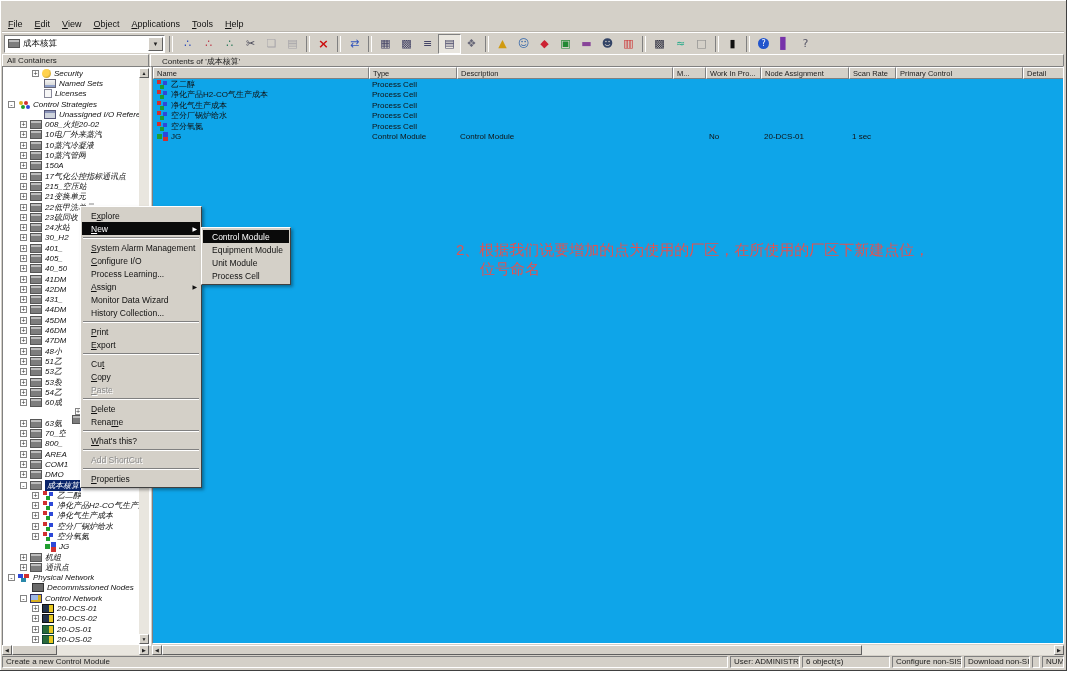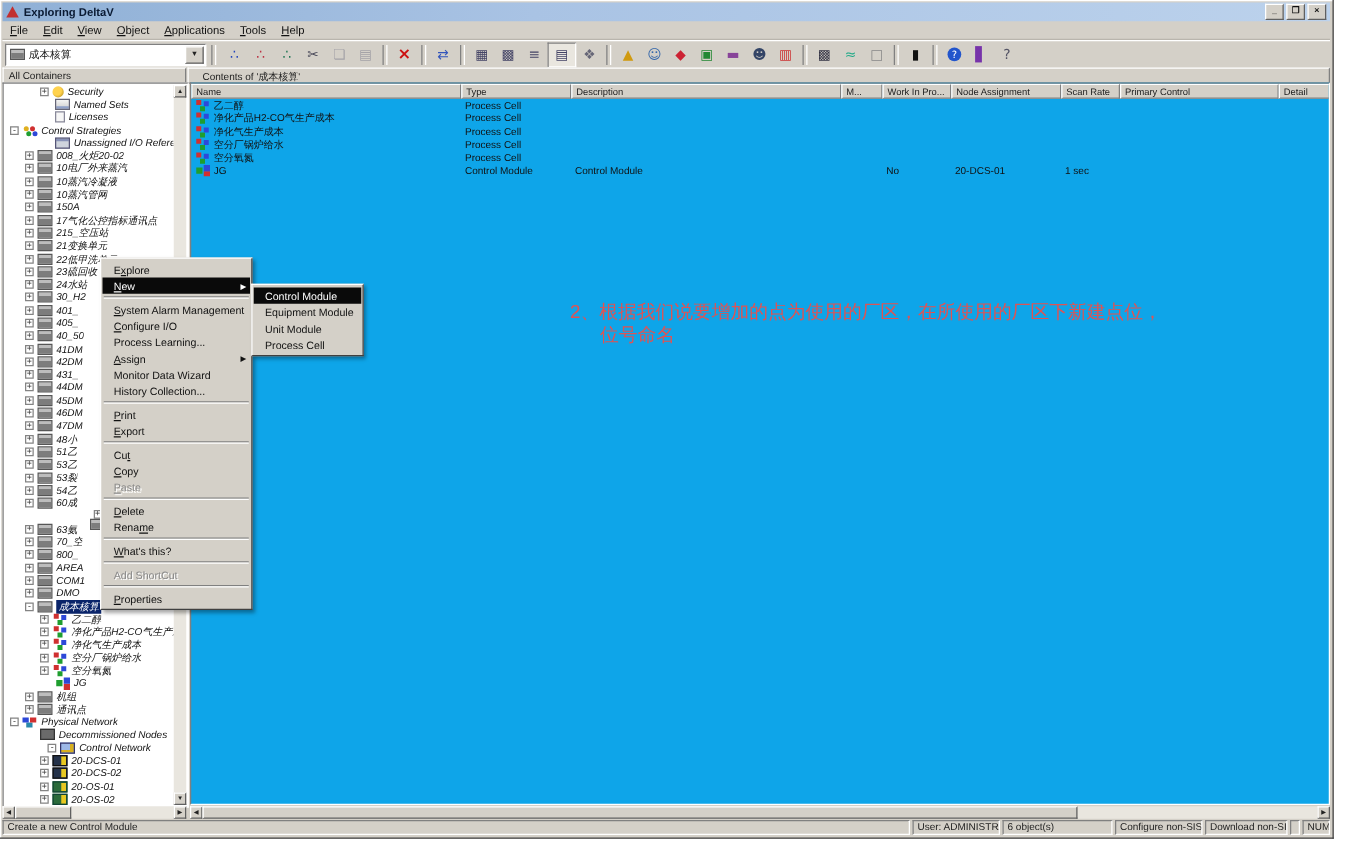--- a/index.html
+++ b/index.html
@@ -105,29 +105,20 @@
   .scell{border:1px solid;border-color:#808080 #fff #fff #808080;padding:0 3px;white-space:nowrap;
          overflow:hidden;box-sizing:border-box;line-height:10px;}
   u{text-decoration:underline;}
 </style>
 </head>
 <body>
 
 <div id="screen">
   <div id="app">
 
-    <div class="titlebar">
-      <span class="appicon"></span>
-      <span class="title">Exploring DeltaV</span>
-      <span class="winbtns">
-        <span class="wbtn">_</span>
-        <span class="wbtn">❐</span>
-        <span class="wbtn">×</span>
-      </span>
-    </div>
 
     <div class="menubar" id="menubar">
         <span class="mbi"><u>F</u>ile</span>
         <span class="mbi"><u>E</u>dit</span>
         <span class="mbi"><u>V</u>iew</span>
         <span class="mbi"><u>O</u>bject</span>
         <span class="mbi"><u>A</u>pplications</span>
         <span class="mbi"><u>T</u>ools</span>
         <span class="mbi"><u>H</u>elp</span>
       </div>
@@ -484,21 +475,21 @@
           <div class="ln" style="padding-left: 4px;">
             <span class="tg">-</span>
             <span class="ti i-physnet"></span>
             <span class="lbl">Physical Network</span>
           </div>
           <div class="ln" style="padding-left: 16px;">
             <span style="width: 12px; flex: 0 0 auto; display: inline-block;"></span>
             <span class="ti i-decomm"></span>
             <span class="lbl">Decommissioned Nodes</span>
           </div>
-          <div class="ln" style="padding-left: 16px; justify-content: center;">
+          <div class="ln" style="padding-left: 16px;">
             <span class="tg">-</span>
             <span class="ti i-ctrlnet"></span>
             <span class="lbl">Control Network</span>
           </div>
           <div class="ln" style="padding-left: 28px;">
             <span class="tg">+</span>
             <span class="ti i-node"></span>
             <span class="lbl">20-DCS-01</span>
           </div>
           <div class="ln" style="padding-left: 28px;">

